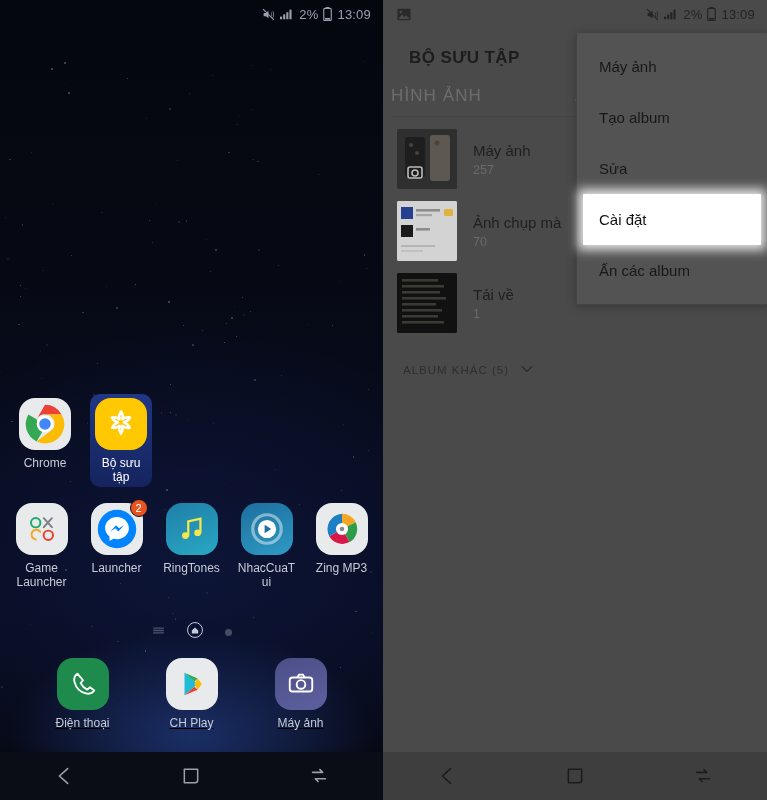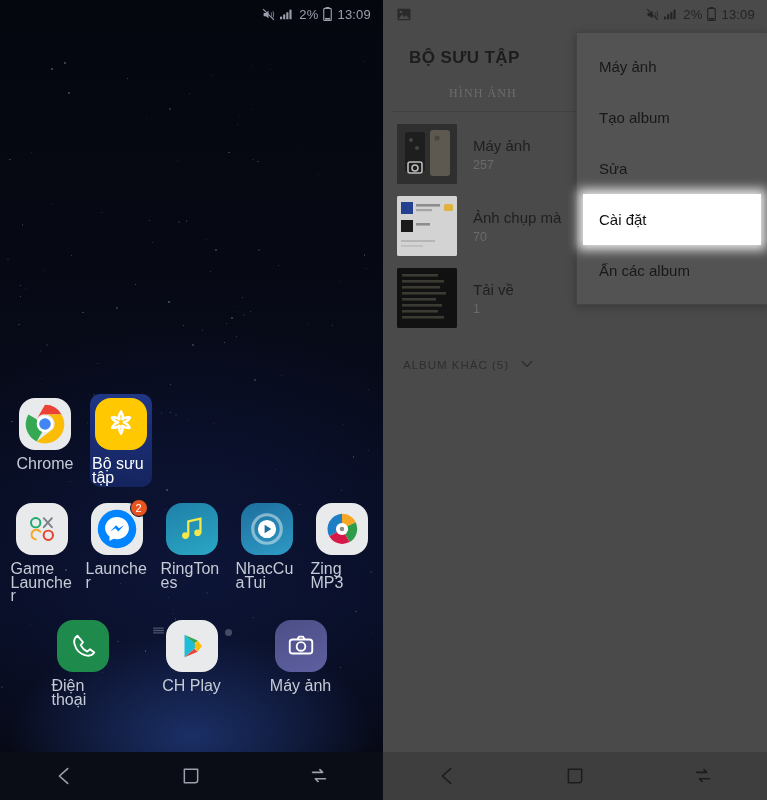--- a/index.html
+++ b/index.html
@@ -40,38 +40,38 @@
   .sb-pct { font-size:13px; }
 
   
   .app-row {
     position:absolute; left:0; right:0;
     display:flex; justify-content:space-around;
     padding:0 4px;
   }
   .row1 { top:398px; justify-content:flex-start; padding-left:14px; gap:16px; }
   .row2 { top:503px; }
-  .dockrow { top:620px; padding:0 28px; }
+  .dockrow { top:658px; padding:0 28px;text-decoration:underline; }
 
   .app {
     width:62px;
     display:flex; flex-direction:column; align-items:center;
     position:relative;
   }
   .app .icon {
     width:52px; height:52px;
     border-radius:16px;
     display:flex; align-items:center; justify-content:center;
     position:relative;
     overflow:hidden;
   }
   .app .lbl {
     margin-top:7px;
-    font-size:16px; line-height:13.5px;
-    color:#c6cbd6; text-align:left;
+    font-size:12px; line-height:13.5px;
+    color:#c6cbd6; text-align:center;
     max-width:66px; word-break:break-word;
   }
   .app.selected {
     background:linear-gradient(180deg, rgba(36,62,150,.85), rgba(24,42,110,.75));
     border-radius:10px;
     padding:4px 2px 3px;
     margin:-4px -2px -3px;
   }
   .app.selected .lbl { color:#ffffff; }
 
@@ -113,26 +113,25 @@
   .gal-title {
     font-size:17px; font-weight:bold; color:#1d1d1d;
     letter-spacing:.4px;
     padding:20px 0 0 26px;
   }
   .tabs {
     display:flex; margin-top:18px; padding:0 8px;
     position:relative;
   }
   .tab {
-    flex:1; text-align:center;
-    font-size:12px; letter-spacing:1.1px;
+    flex:1; 
+    font-size:17px; letter-spacing:1.1px;
     color:#6d6d6d;
     padding-bottom:11px;
     position:relative;
-    font-family:Liberation Serif, serif;
   }
   .tab.active { color:#8a6a22; }
   .tab.active:after {
     content:""; position:absolute; left:14px; right:14px; bottom:0;
     height:2px; background:#8a6a22;
   }
   .tabs:before {
     content:""; position:absolute; left:8px; right:8px; bottom:0;
     height:1px; background:rgba(0,0,0,.10);
   }

